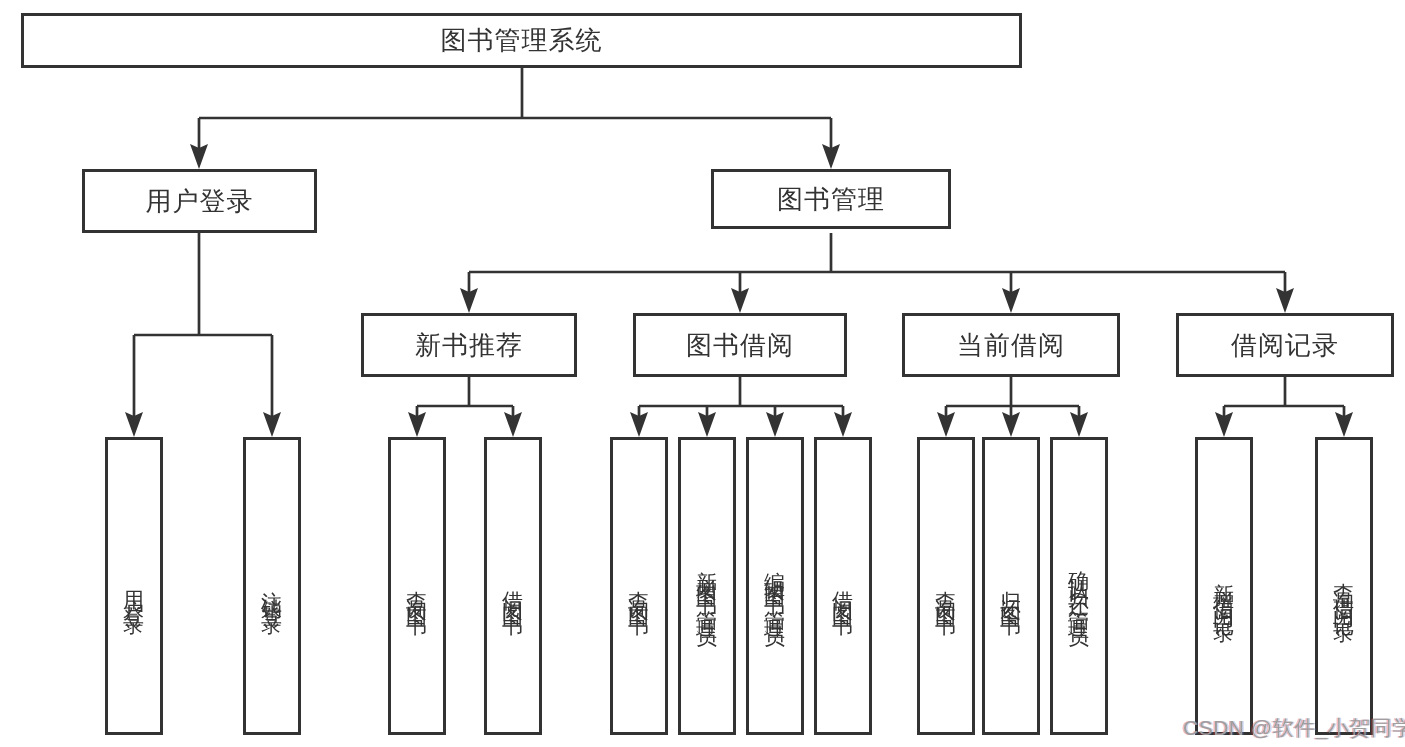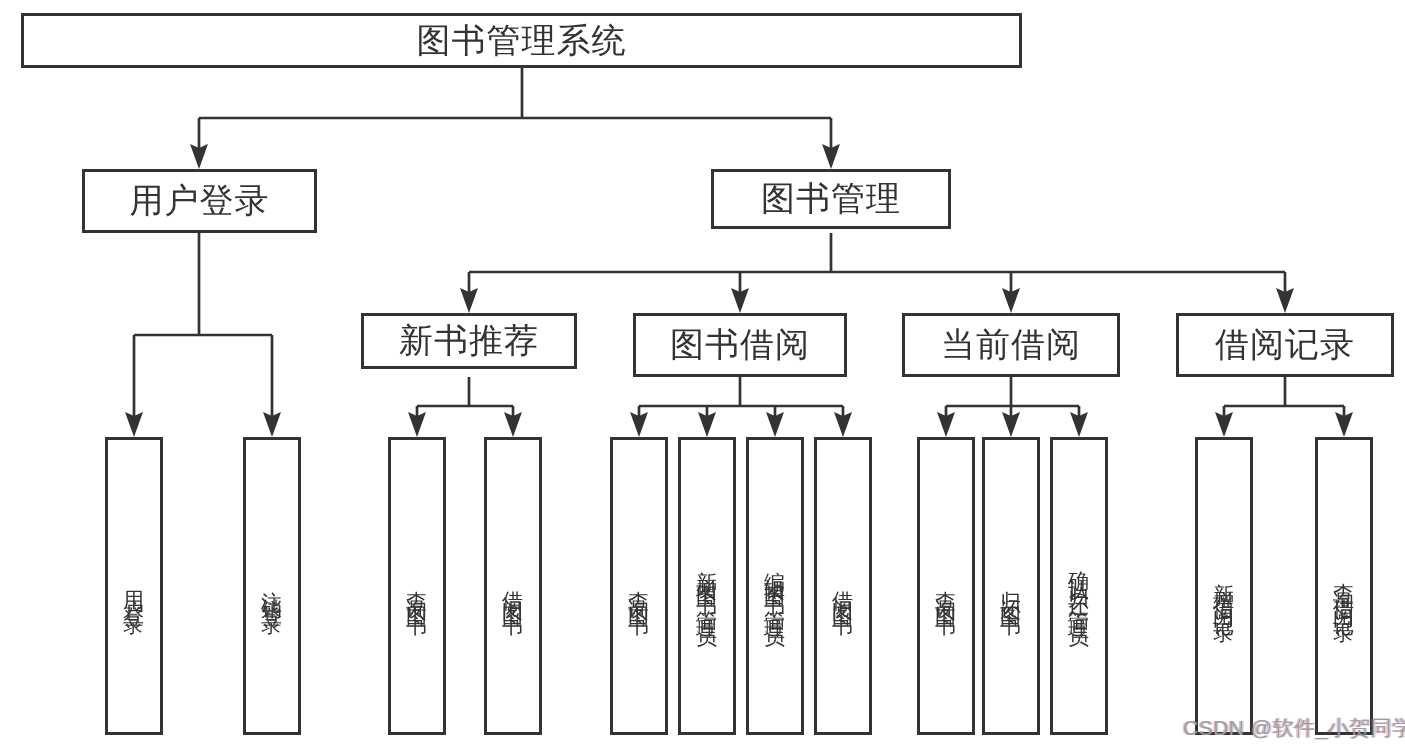--- a/index.html
+++ b/index.html
@@ -18,21 +18,21 @@
   #connectors path{stroke:var(--line);stroke-width:2.7;fill:none;}
   #connectors polygon{fill:var(--line);stroke:none;}
   .node{
     position:absolute;z-index:1;box-sizing:border-box;
     background:var(--box-fill);
     border:3px solid var(--box-border);
     display:flex;align-items:center;justify-content:center;
     color:var(--text);
   }
   .node-h .lbl{
-    font-size:34px;letter-spacing:1px;white-space:nowrap;color:var(--text);
+    font-size:26px;letter-spacing:1px;white-space:nowrap;color:var(--text);
   }
   .node-v .lbl{
     writing-mode:vertical-rl;text-orientation:mixed;
     font-size:21px;letter-spacing:8px;line-height:1;
     padding-top:8px; 
     color:var(--text);white-space:nowrap;
   }
   #watermark{
     position:absolute;z-index:3;left:1183px;top:714px;width:222px;
     font-size:21px;letter-spacing:0.5px;white-space:nowrap;
@@ -118,21 +118,21 @@
     <span class="lbl">图书管理系统</span>
   </div>
 
   <div class="node node-h" style="left:82px;top:169px;width:235px;height:64px">
     <span class="lbl">用户登录</span>
   </div>
   <div class="node node-h" style="left:711px;top:169px;width:240px;height:60px">
     <span class="lbl">图书管理</span>
   </div>
 
-  <div class="node node-h" style="left:361px;top:313px;width:216px;height:56px">
+  <div class="node node-h" style="left:361px;top:313px;width:216px;height:64px">
     <span class="lbl">新书推荐</span>
   </div>
   <div class="node node-h" style="left:633px;top:313px;width:214px;height:64px">
     <span class="lbl">图书借阅</span>
   </div>
   <div class="node node-h" style="left:902px;top:313px;width:218px;height:64px">
     <span class="lbl">当前借阅</span>
   </div>
   <div class="node node-h" style="left:1176px;top:313px;width:218px;height:64px">
     <span class="lbl">借阅记录</span>

